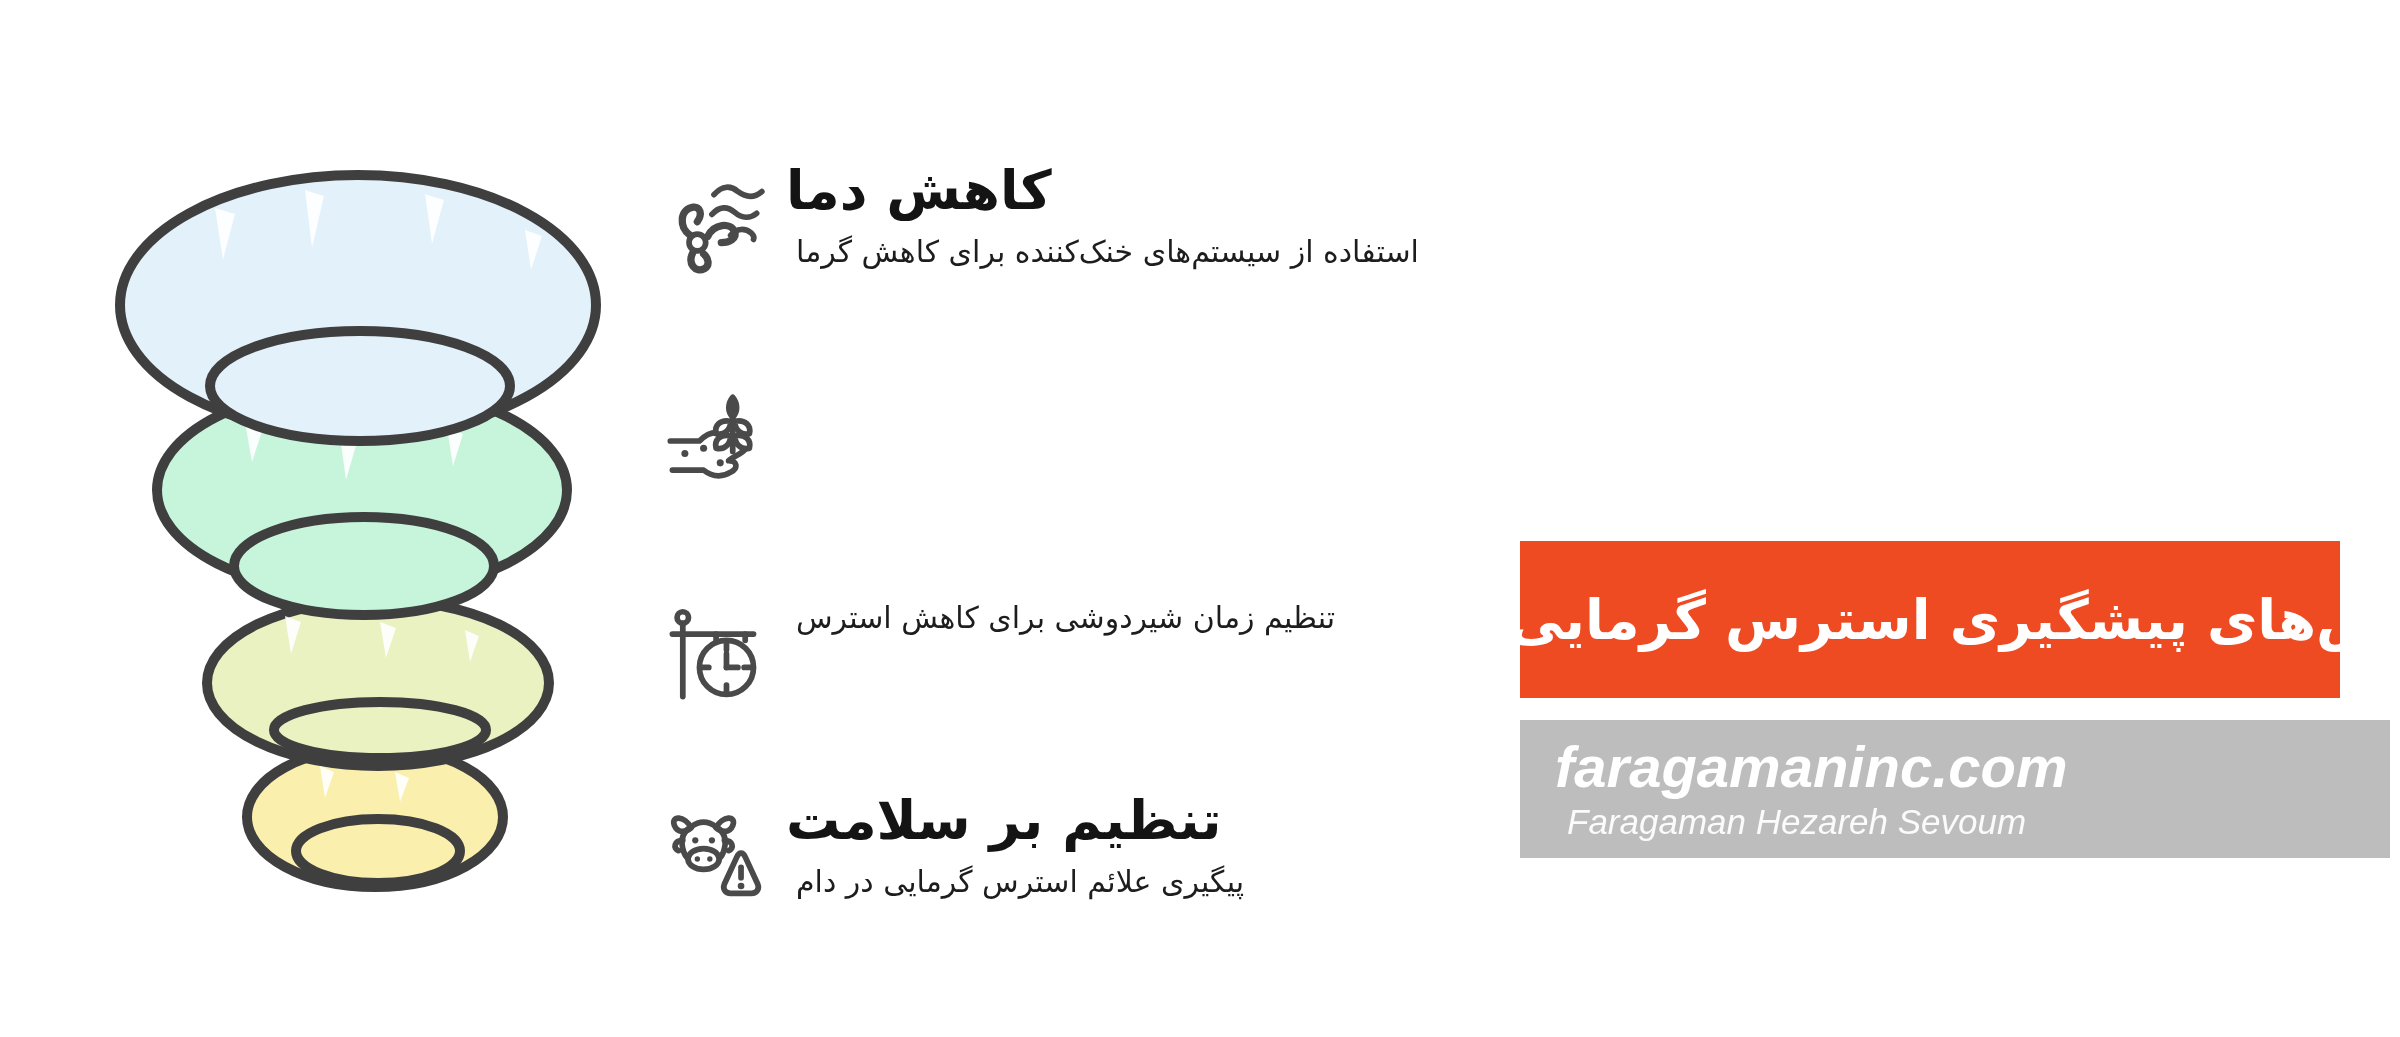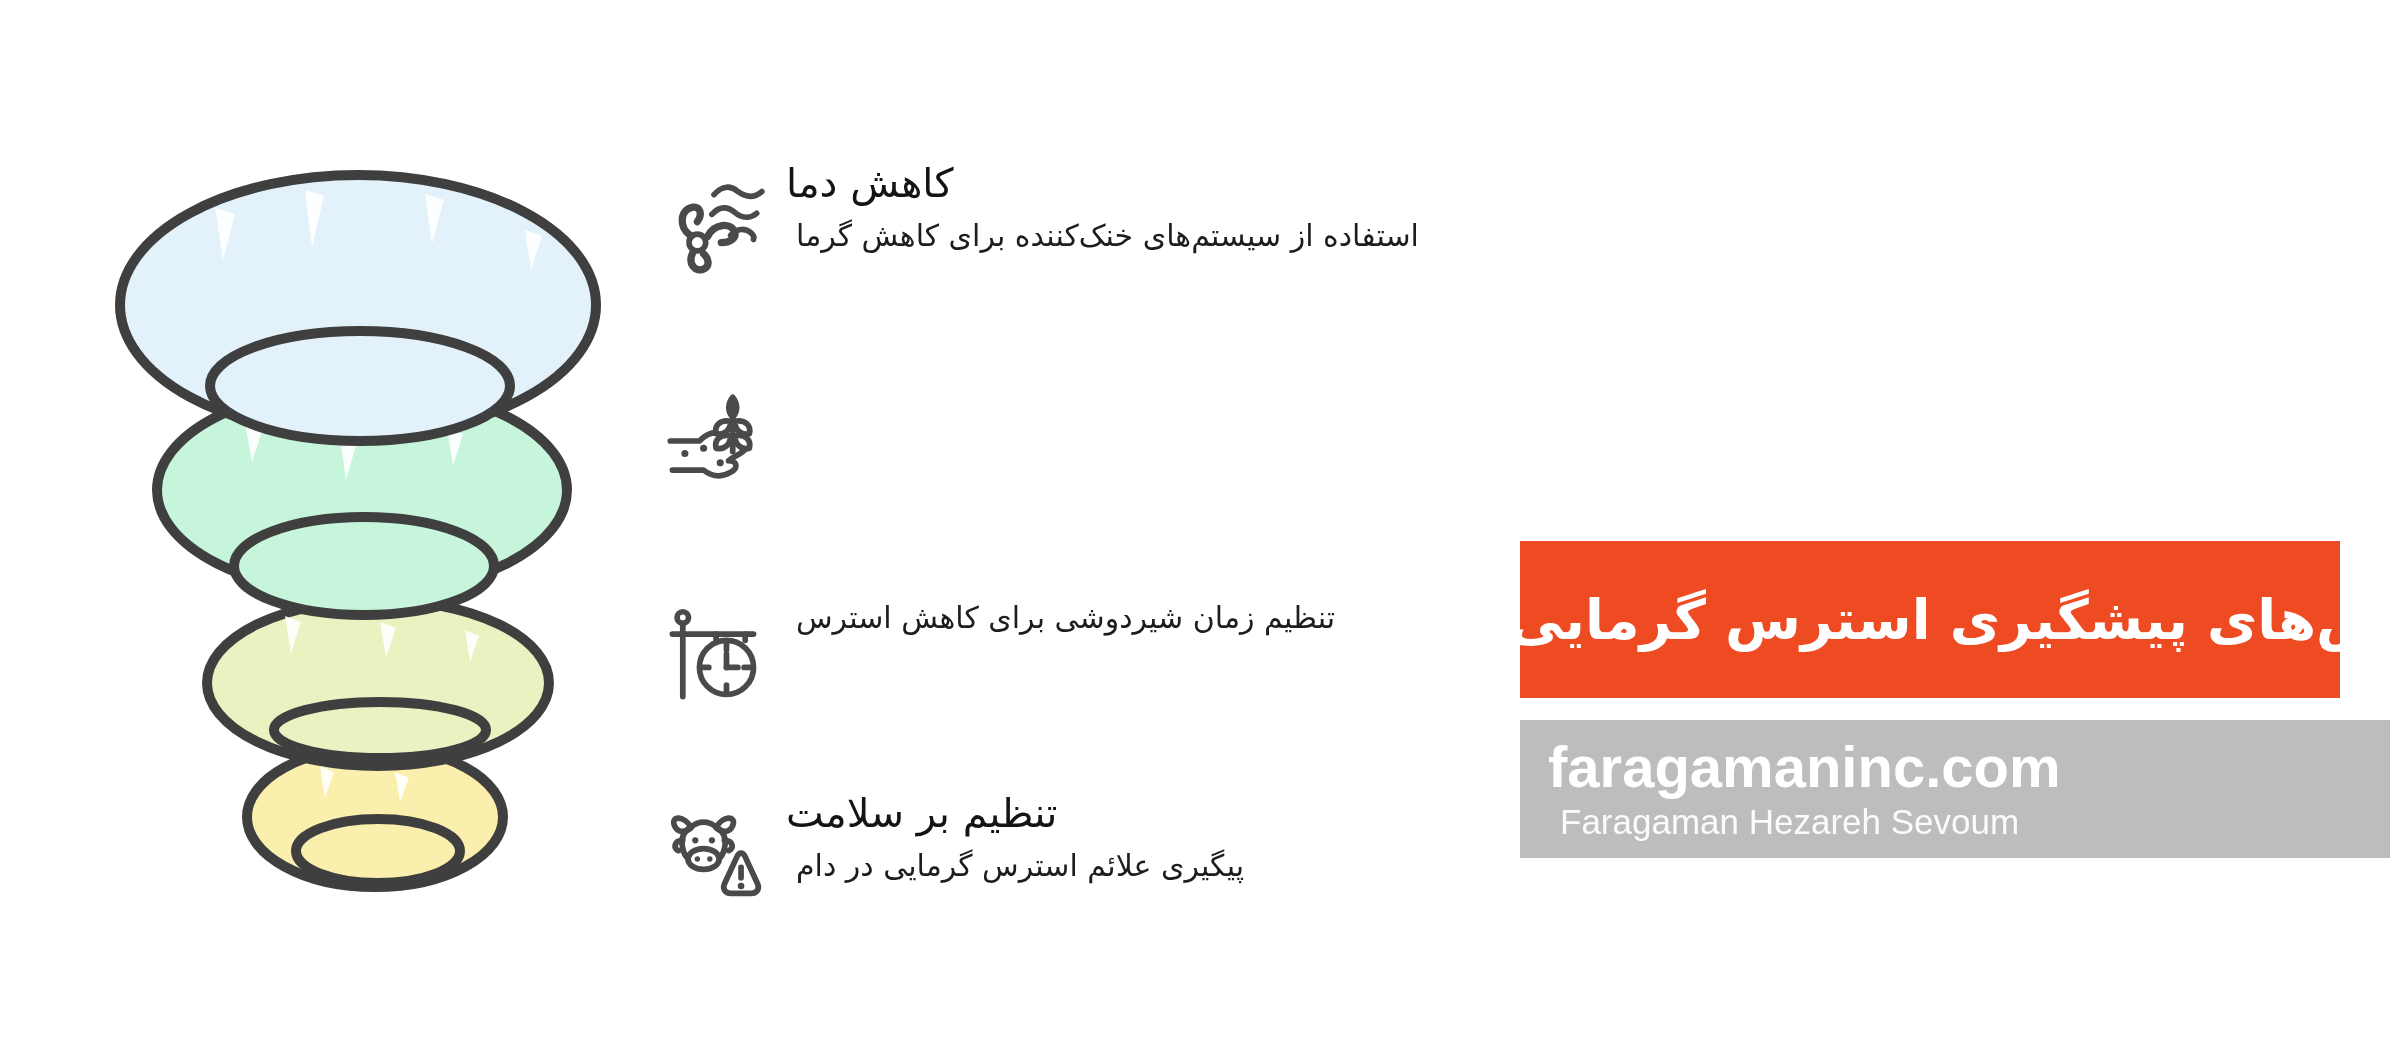--- a/index.html
+++ b/index.html
@@ -17,40 +17,41 @@
   
   .item{position:absolute;left:662px;width:790px;display:flex;gap:20px;}
   .item .icon{flex:0 0 104px;width:104px;height:118px;margin-top:10px;}
   .item .icon svg{width:100%;height:100%;}
   .ic{fill:none;stroke:#4a4a4a;stroke-width:5.5;stroke-linecap:round;stroke-linejoin:round;}
   .ic-thick{fill:none;stroke:#4a4a4a;stroke-width:7;stroke-linecap:round;stroke-linejoin:round;}
   .ic-fill{fill:#4a4a4a;stroke:none;}
   .ic-white{fill:#ffffff;stroke:#4a4a4a;stroke-width:5.5;}
   .txt{direction:rtl;text-align:left;}
   .item h2{
-    margin:0;font-size:40px;line-height:1.15;font-weight:normal;color:#141414;
+    margin:0;font-size:54px;line-height:1.15;font-weight:bold;color:#141414;
     font-family:"DejaVu Sans", sans-serif;
   }
   .item p{
     margin:12px 0 0 10px;font-size:30px;line-height:1.2;font-weight:normal;color:#1d1d1d;text-align:right;
   }
 
   
   .banner-orange{
     position:absolute;left:1520px;top:541px;width:820px;height:157px;
     display:flex;align-items:center;justify-content:center;
   }
   .banner-orange span{
     direction:rtl;font-size:55px;font-weight:bold;white-space:nowrap;
     font-family:"DejaVu Sans", sans-serif;
   }
   .banner-gray{
     position:absolute;left:1520px;top:720px;width:870px;height:138px;
-    display:flex;flex-direction:column;justify-content:center;padding-left:28px;
+    display:flex;flex-direction:column;justify-content:center;padding-left:35px;
     box-sizing:border-box;
+    font-style:italic;
   }
   .banner-gray .domain{
     font-family:"Liberation Sans", sans-serif;font-weight:bold;font-size:58px;
     color:#ffffff;line-height:1.05;
   }
   .banner-gray .tagline{
     font-family:"Liberation Sans", sans-serif;font-weight:normal;font-size:35px;
     color:#fbfbfb;margin-top:6px;line-height:1.05;margin-left:12px;
   }
 </style>

